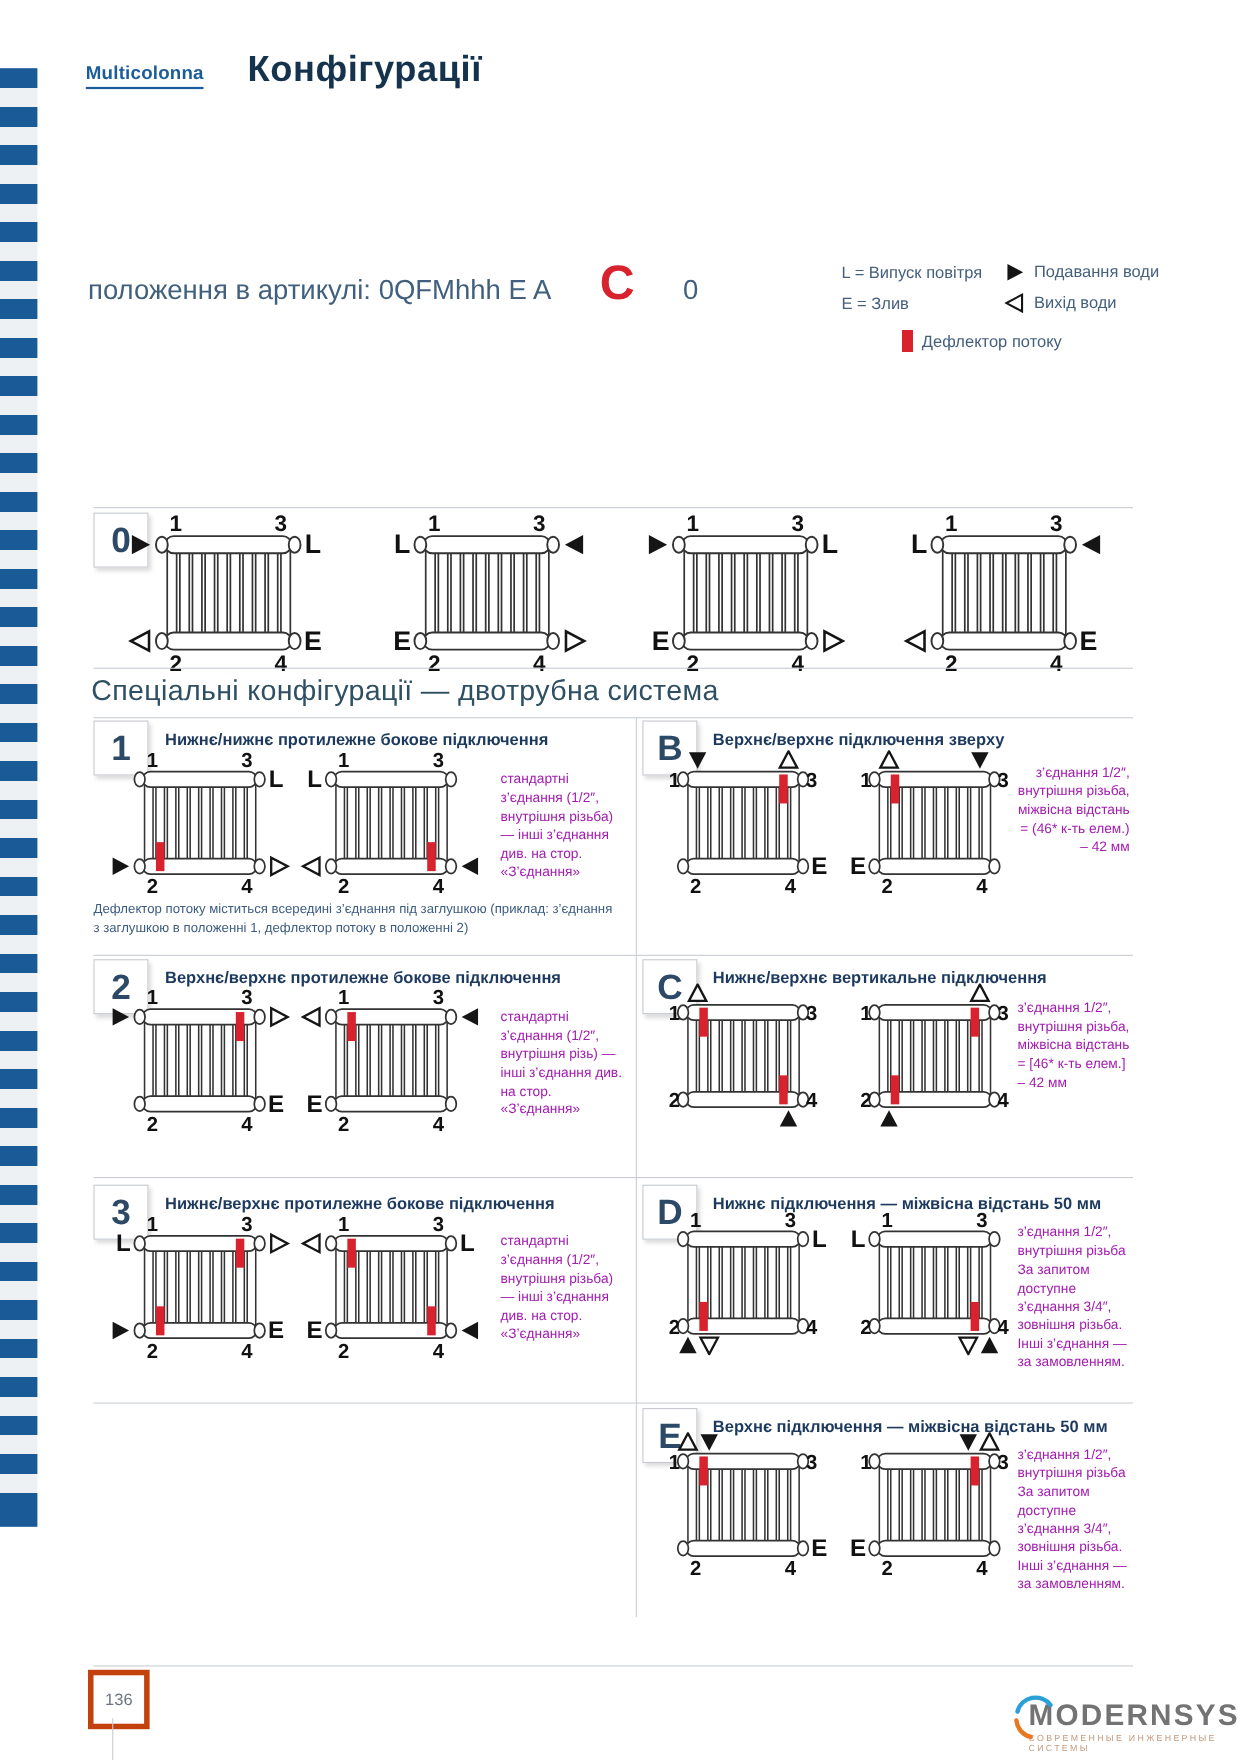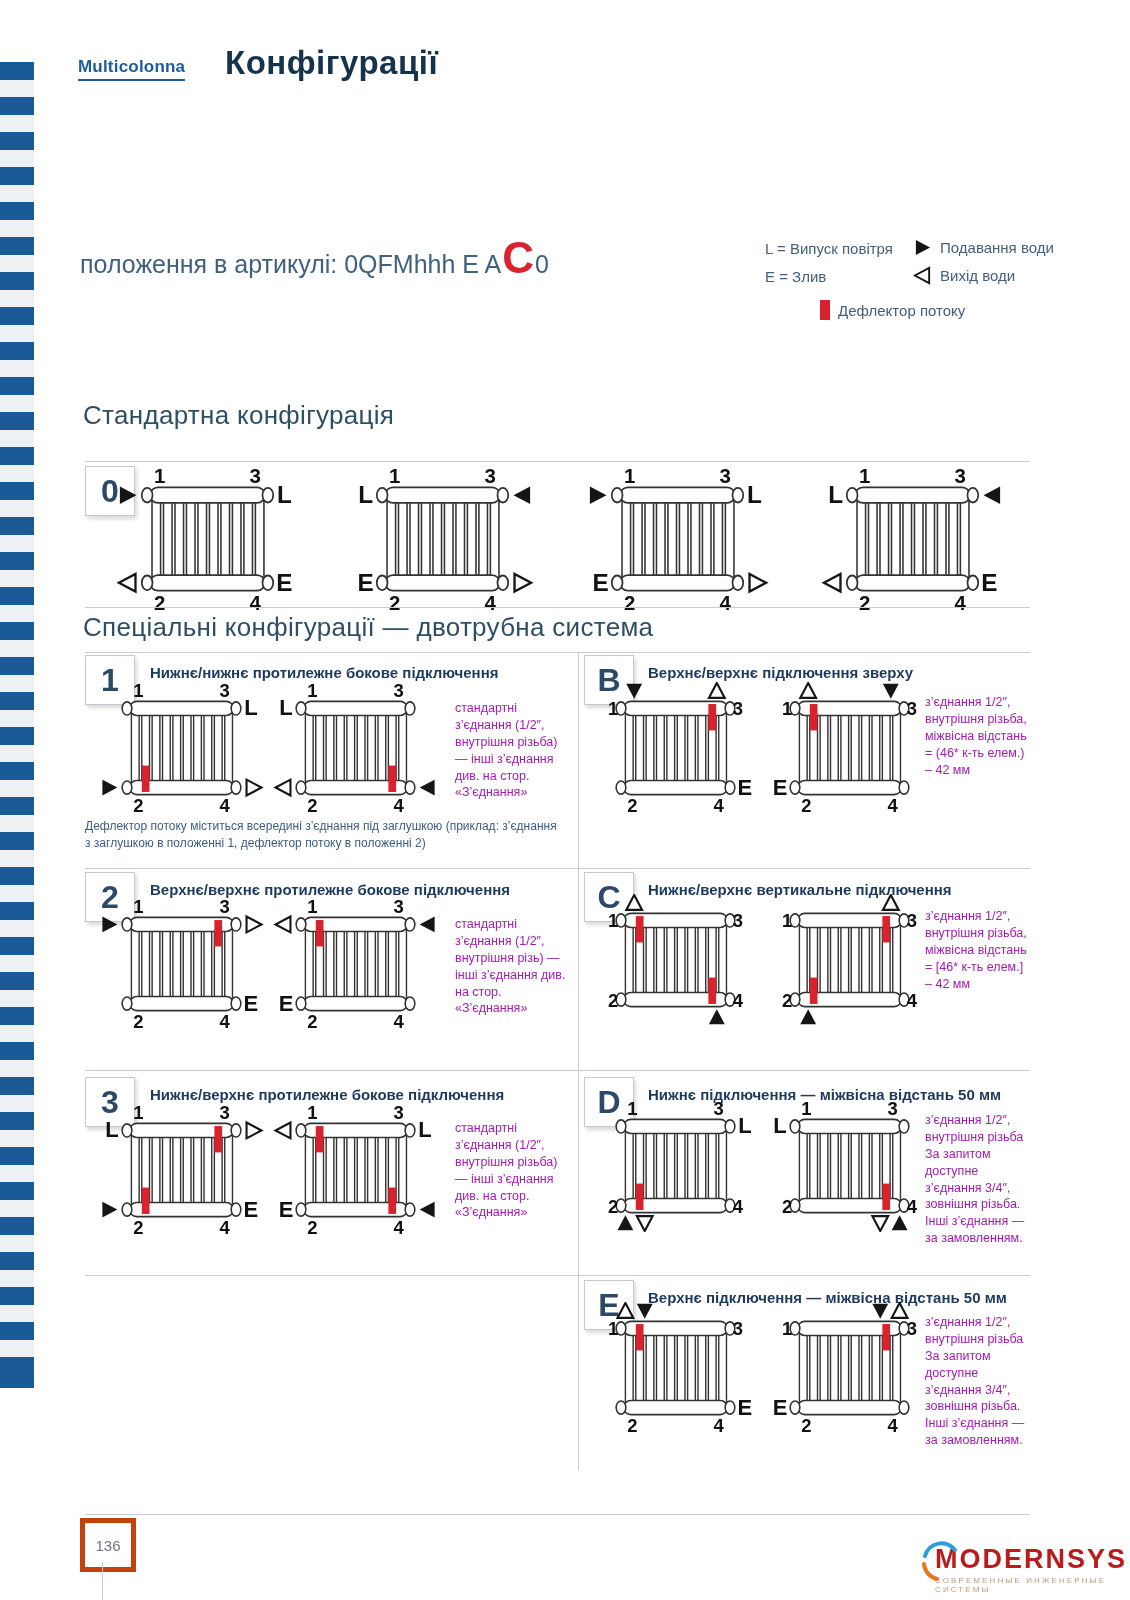--- a/index.html
+++ b/index.html
@@ -8,21 +8,21 @@
   .abs{position:absolute;}
   
   .stripes{left:0;top:62px;width:34px;height:1298px;
      background:repeating-linear-gradient(180deg,#1a5a96 0 18px,#eef1f4 18px 35px);}
   .stripes-end{left:0;top:1360px;width:34px;height:28px;background:#1a5a96;}
   
   .brand{left:78px;top:57px;font-size:17px;font-weight:700;color:#1c5c9b;
          border-bottom:2px solid #1c5c9b;padding-bottom:2px;letter-spacing:.2px;}
   .page-title{left:225px;top:44px;font-size:33px;font-weight:700;color:#16334e;letter-spacing:.5px;}
   
-  .article{left:80px;top:236px;display:flex;align-items:baseline;color:#41607d;font-size:25px;}
+  .article{left:80px;top:236px;display:flex;align-items:baseline;color:#41607d;font-size:25px;gap:43px;}
   .article .hl{font-size:44px;font-weight:700;color:#d8232e;margin:0 1px;line-height:1;}
   
   .lg{font-size:15px;color:#44607c;white-space:nowrap;display:flex;align-items:center;gap:8px;}
   .lgicon{display:inline-block;line-height:0;}
   .deflbar{width:10px;height:20px;background:#d8232e;display:inline-block;}
   
   .sec-title{font-size:26px;color:#2f4f63;letter-spacing:.3px;}
   
   .hline{height:1px;background:#c9cdd2;}
   .vline{width:1px;background:#c9cdd2;}
@@ -41,21 +41,21 @@
   .tube{fill:#fff;stroke:#333;stroke-width:1.6;}
   .hdr{fill:#fff;stroke:#333;stroke-width:1.8;}
   .defl{fill:#d8232e;}
   .num{font:700 21px "Liberation Sans",sans-serif;fill:#111;}
   .ltr{font:700 25px "Liberation Sans",sans-serif;fill:#111;}
   .tf{fill:#151515;}
   .to{fill:#fff;stroke:#151515;stroke-width:2.4;}
   
   .pagebox{width:46px;height:44px;border:5px solid #c2410c;background:#fff;display:flex;
      align-items:center;justify-content:center;font-size:15px;color:#6d7680;}
-  .logo-text{font-size:27px;font-weight:700;color:#b91c1c;letter-spacing:2px;}
+  .logo-text{font-size:27px;font-weight:700;color:#737373;letter-spacing:2px;}
   .logo-sub{font-size:8px;letter-spacing:2.1px;color:#c49a7e;margin-top:1px;}
 </style>
 </head>
 <body>
 
 <div class="page">
 
   <div class="abs stripes"></div>
   <div class="abs stripes-end"></div>
 
@@ -86,21 +86,20 @@
       <svg width="19" height="19" viewBox="0 0 20 20">
           <polygon points="17,2 17,18 2,10" fill="#fff" stroke="#141414" stroke-width="2"></polygon>
         </svg></span>
     <span>Вихід води</span>
     </div>
   <div class="abs lg" style="left:820px;top:300px;">
     <span class="deflbar"></span>
     <span>Дефлектор потоку</span>
     </div>
 
-  <div class="abs sec-title" style="left:83px;top:400px;">Стандартна конфігурація</div>
   <div class="abs hline" style="left:85px;top:461px;width:945px;"></div>
   <div class="abs lblbox" style="left:85px;top:466px;">0</div>
   <div class="abs rad-std" style="left:115px;top:466px;"><svg viewBox="0 0 190 150">
         <rect class="tube" x="38.0" y="26" width="8.8" height="98" rx="3.5"></rect>
         <rect class="tube" x="49.8" y="26" width="8.8" height="98" rx="3.5"></rect>
         <rect class="tube" x="61.6" y="26" width="8.8" height="98" rx="3.5"></rect>
         <rect class="tube" x="73.4" y="26" width="8.8" height="98" rx="3.5"></rect>
         <rect class="tube" x="85.2" y="26" width="8.8" height="98" rx="3.5"></rect>
         <rect class="tube" x="97.0" y="26" width="8.8" height="98" rx="3.5"></rect>
         <rect class="tube" x="108.8" y="26" width="8.8" height="98" rx="3.5"></rect>
@@ -314,21 +313,21 @@
         <ellipse class="hdr" cx="157" cy="120" rx="5.5" ry="7.5"></ellipse>
         <rect class="defl" x="49.8" y="25" width="8.8" height="30"></rect>
         <text class="num" x="24" y="38" text-anchor="middle">1</text>
         <text class="num" x="166" y="38" text-anchor="middle">3</text>
         <text class="num" x="46" y="148" text-anchor="middle">2</text>
         <text class="num" x="144" y="148" text-anchor="middle">4</text>
         <text class="ltr" x="16" y="128" text-anchor="middle">E</text>
         <polygon points="39,18 57,18 48,1" class="to"></polygon>
         <polygon points="133,2 151,2 142,19" class="tf"></polygon>
       </svg></div>
-  <div class="abs note" style="left:925px;top:694px;width:102px;">з’єднання 1/2″, внутрішня різьба, міжвісна відстань = (46* к-ть елем.) – 42 мм</div>
+  <div class="abs note" style="left:925px;top:694px;width:102px;text-align:right;">з’єднання 1/2″, внутрішня різьба, міжвісна відстань = (46* к-ть елем.) – 42 мм</div>
 
   <div class="abs lblbox" style="left:85px;top:872px;">2</div>
   <div class="abs ctitle" style="left:150px;top:881px;">Верхнє/верхнє протилежне бокове підключення</div>
   <div class="abs rad" style="left:98px;top:898px;"><svg viewBox="0 0 190 150">
         <rect class="tube" x="38.0" y="26" width="8.8" height="98" rx="3.5"></rect>
         <rect class="tube" x="49.8" y="26" width="8.8" height="98" rx="3.5"></rect>
         <rect class="tube" x="61.6" y="26" width="8.8" height="98" rx="3.5"></rect>
         <rect class="tube" x="73.4" y="26" width="8.8" height="98" rx="3.5"></rect>
         <rect class="tube" x="85.2" y="26" width="8.8" height="98" rx="3.5"></rect>
         <rect class="tube" x="97.0" y="26" width="8.8" height="98" rx="3.5"></rect>

